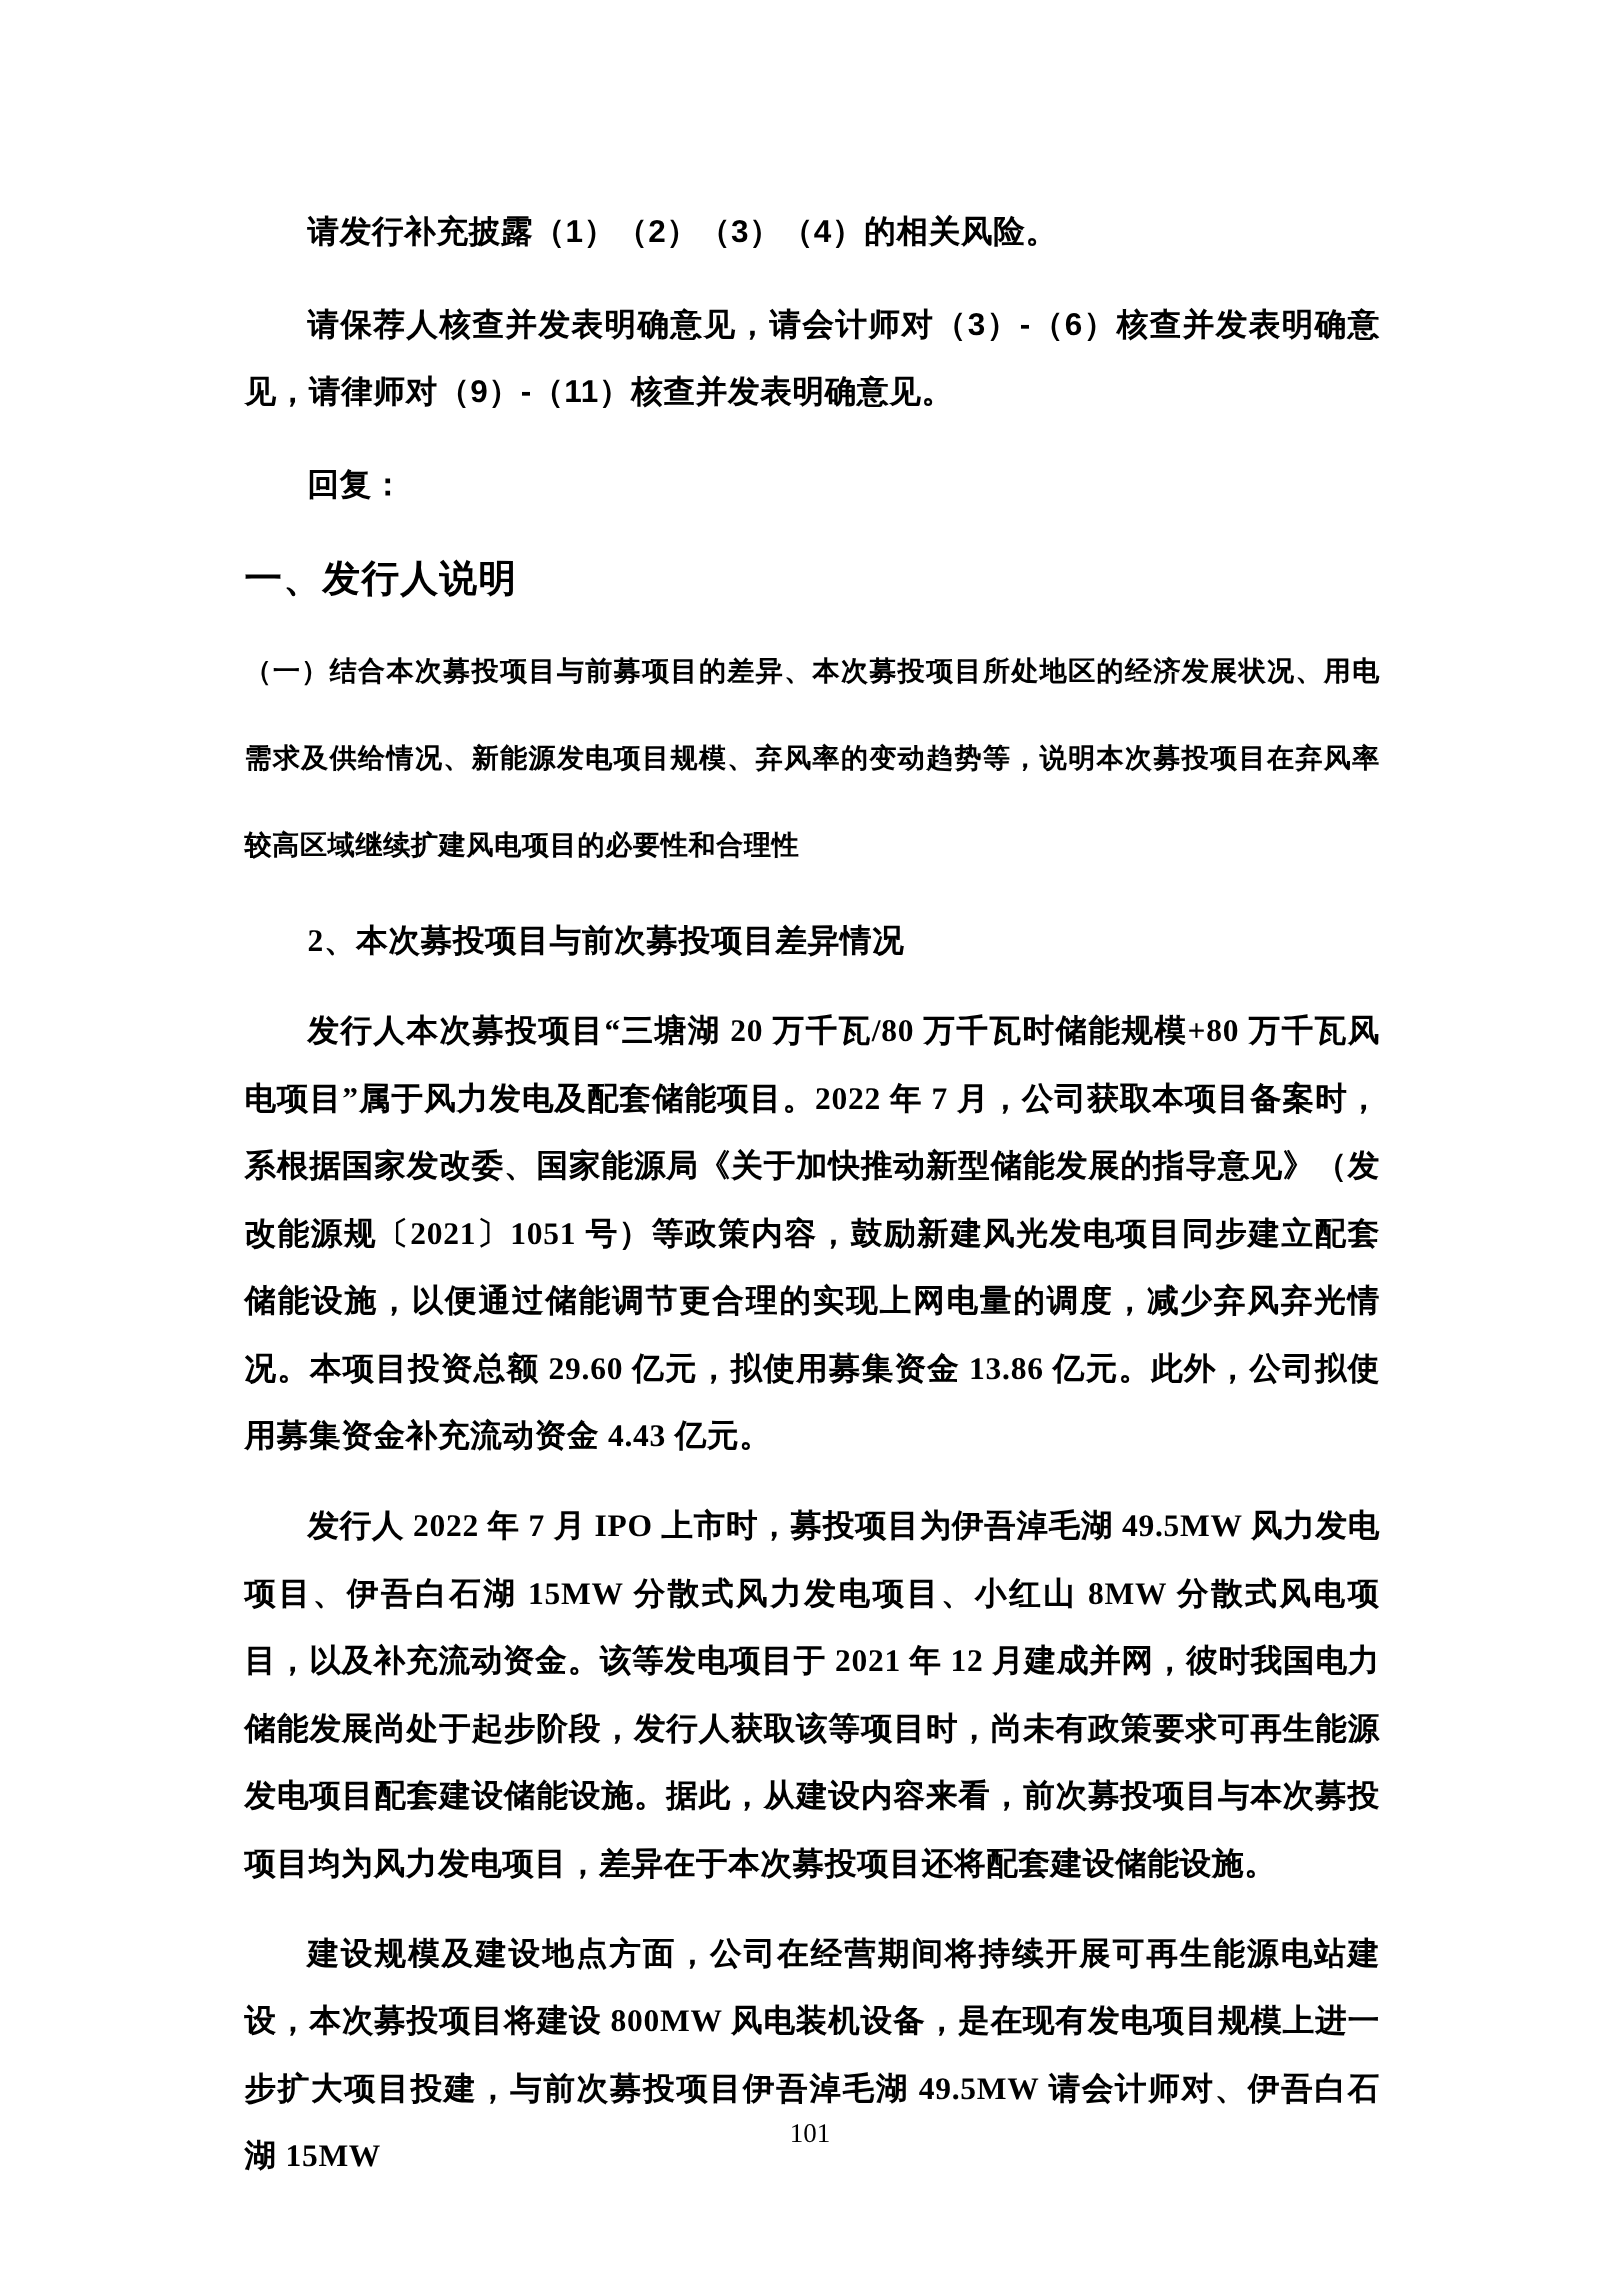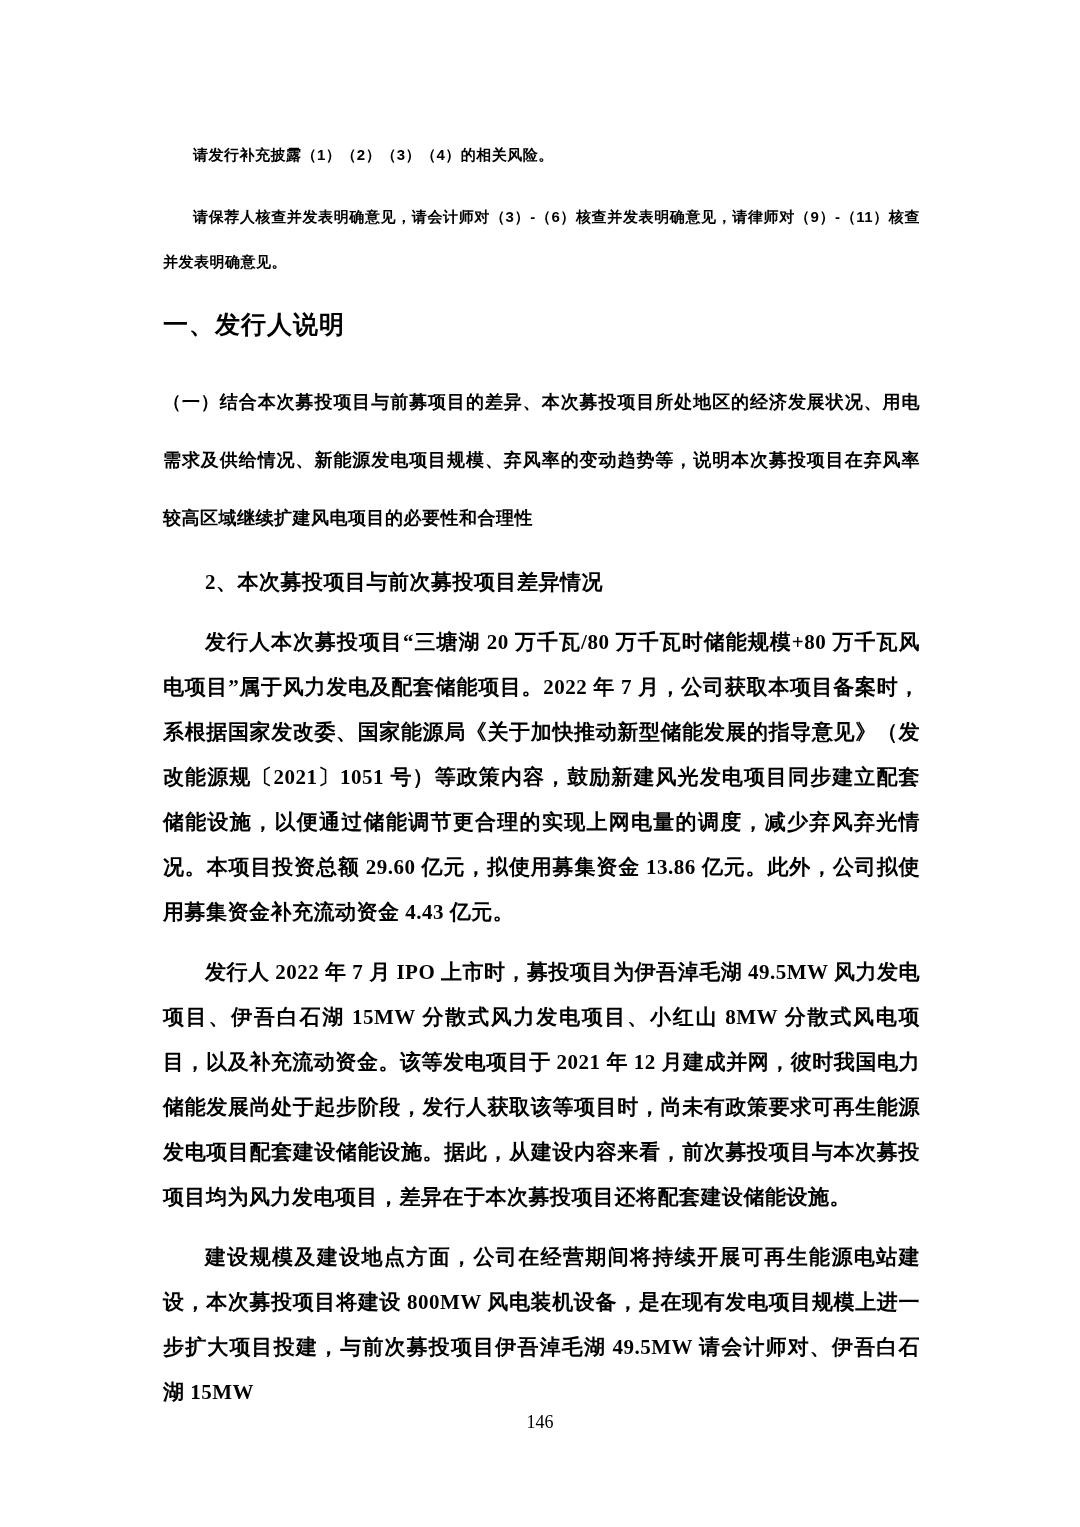--- a/index.html
+++ b/index.html
@@ -20,34 +20,34 @@
     position: absolute;
     left: 163px;
     top: 132px;
     width: 757px;
   }
   p, h1 { margin: 0; }
   .indent { text-indent: 2em; }
   .q {
     font-family: "Liberation Sans", "DejaVu Sans", sans-serif;
     font-weight: 600;
-    font-size: 15px;
+    font-size: 21px;
     line-height: 45px;
     letter-spacing: 0.5px;
     text-align: justify;
     margin-bottom: 17px;
   }
   .reply { margin-bottom: 20px; }
   .h1 {
     font-family: "Liberation Sans", "DejaVu Sans", sans-serif;
     font-weight: 700;
     font-size: 25px;
     line-height: 40px;
     letter-spacing: 1px;
-    margin: 20px 0 29px 0;
+    margin: 20px 0 12px 0;
   }
   .h2 {
     font-family: Liberation Serif, serif;
     font-weight: 600;
     font-size: 18px;
     line-height: 58px;
     letter-spacing: 0.5px;
     text-align: justify;
     margin-bottom: 13px;
   }
@@ -82,29 +82,30 @@
 </head>
 <body>
 
 <div class="page">
   <div class="content">
 
     <p class="q indent">请发行补充披露（1）（2）（3）（4）的相关风险。</p>
 
     <p class="q indent">请保荐人核查并发表明确意见，请会计师对（3）-（6）核查并发表明确意见，请律师对（9）-（11）核查并发表明确意见。</p>
 
+    <p class="q indent reply">回复：</p>
 
     <h1 class="h1">一、发行人说明</h1>
 
     <p class="h2">（一）结合本次募投项目与前募项目的差异、本次募投项目所处地区的经济发展状况、用电需求及供给情况、新能源发电项目规模、弃风率的变动趋势等，说明本次募投项目在弃风率较高区域继续扩建风电项目的必要性和合理性</p>
 
     <p class="h3 indent">2、本次募投项目与前次募投项目差异情况</p>
 
     <p class="body indent">发行人本次募投项目“三塘湖 20 万千瓦/80 万千瓦时储能规模+80 万千瓦风电项目”属于风力发电及配套储能项目。2022 年 7 月，公司获取本项目备案时，系根据国家发改委、国家能源局《关于加快推动新型储能发展的指导意见》（发改能源规〔2021〕1051 号）等政策内容，鼓励新建风光发电项目同步建立配套储能设施，以便通过储能调节更合理的实现上网电量的调度，减少弃风弃光情况。本项目投资总额 29.60 亿元，拟使用募集资金 13.86 亿元。此外，公司拟使用募集资金补充流动资金 4.43 亿元。</p>
 
     <p class="body indent">发行人 2022 年 7 月 IPO 上市时，募投项目为伊吾淖毛湖 49.5MW 风力发电项目、伊吾白石湖 15MW 分散式风力发电项目、小红山 8MW 分散式风电项目，以及补充流动资金。该等发电项目于 2021 年 12 月建成并网，彼时我国电力储能发展尚处于起步阶段，发行人获取该等项目时，尚未有政策要求可再生能源发电项目配套建设储能设施。据此，从建设内容来看，前次募投项目与本次募投项目均为风力发电项目，差异在于本次募投项目还将配套建设储能设施。</p>
 
     <p class="body indent">建设规模及建设地点方面，公司在经营期间将持续开展可再生能源电站建设，本次募投项目将建设 800MW 风电装机设备，是在现有发电项目规模上进一步扩大项目投建，与前次募投项目伊吾淖毛湖 49.5MW 请会计师对、伊吾白石湖 15MW</p>
 
   </div>
 
-  <div class="pagenum">146</div>
+  <div class="pagenum">101</div>
 </div>
 
 </body></html>

